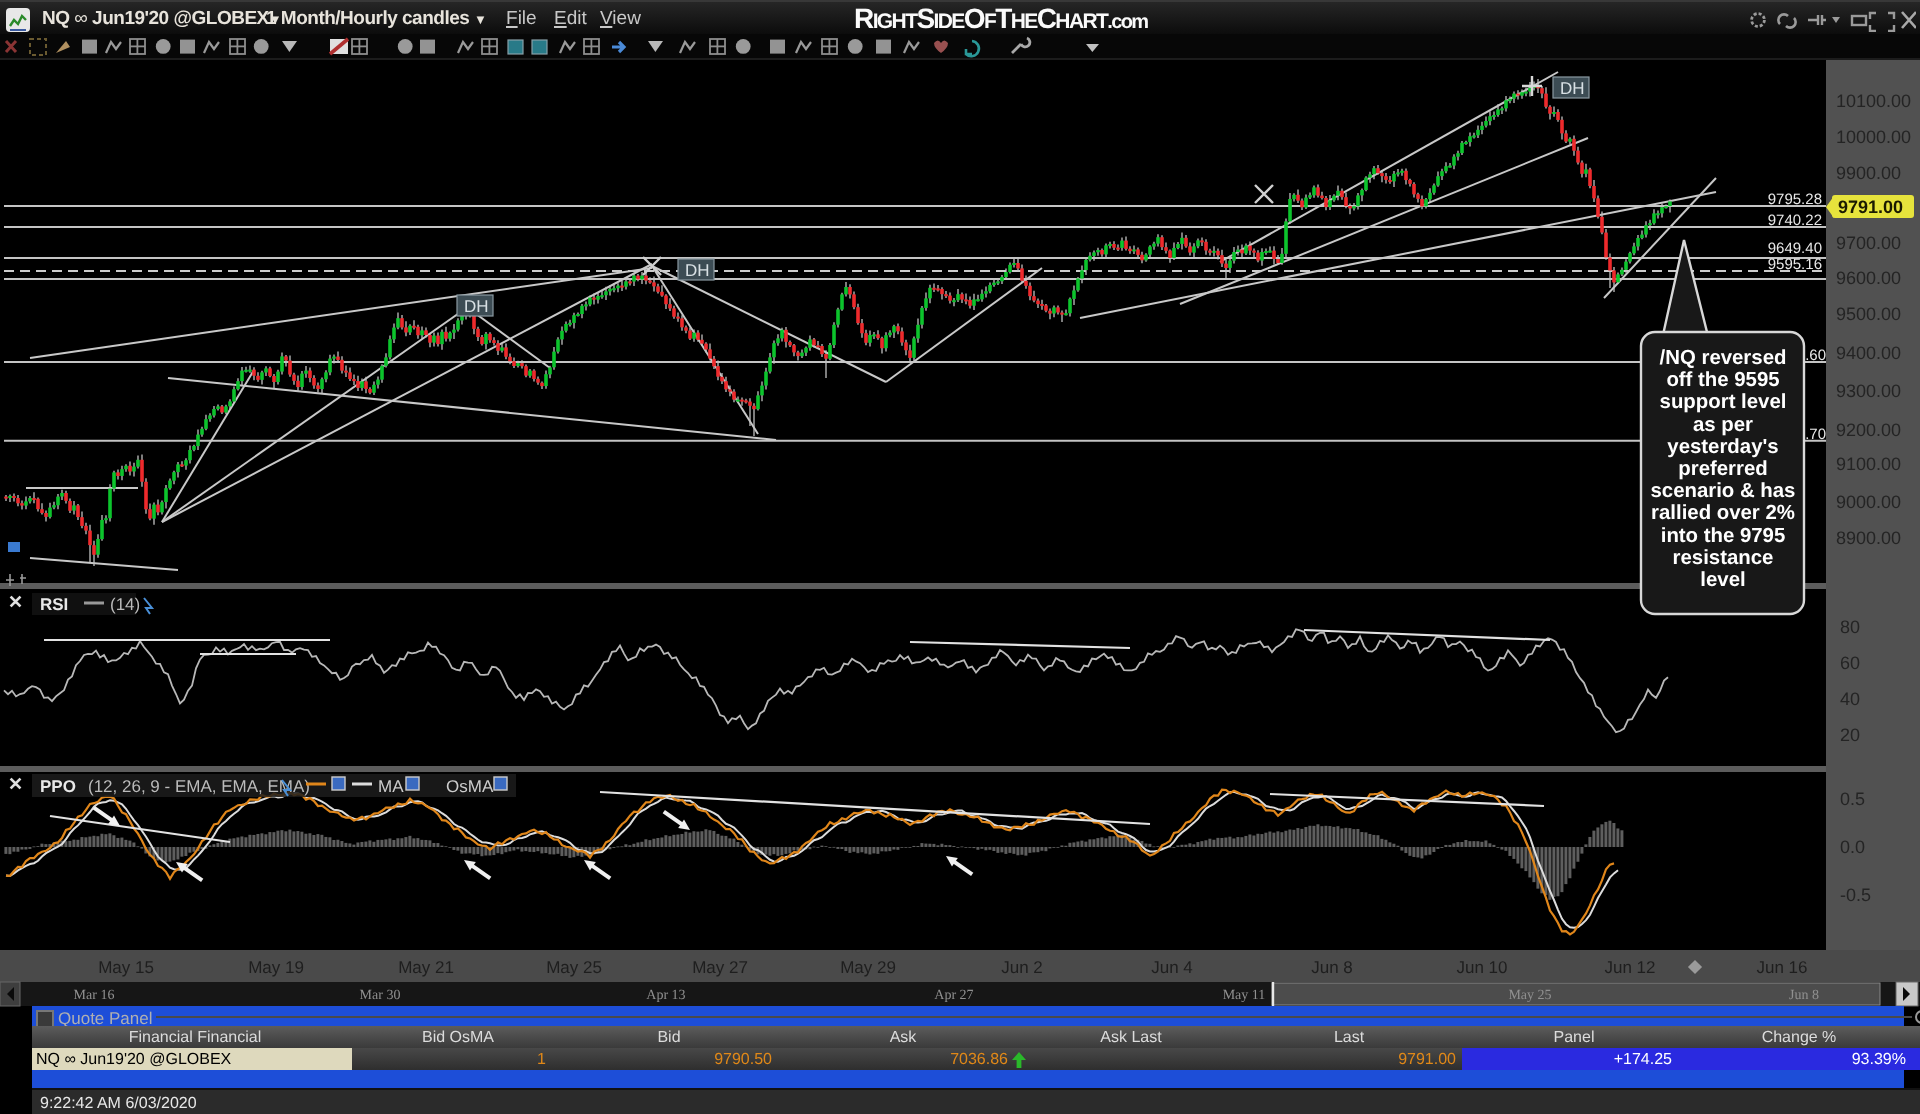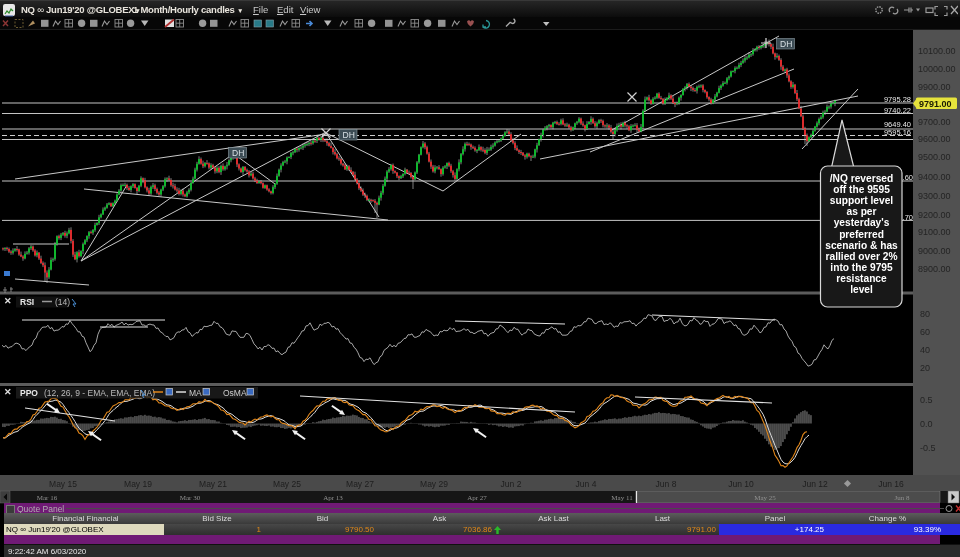--- a/index.html
+++ b/index.html
@@ -4,20 +4,21 @@
     <div id="titlebar">
       <div class="abs" style="left:3px;top:2.5px;width:12px;height:12px;background:#e8e8e8;border-radius:2px"><svg width="12" height="12">
           <polyline points="2,8 4,5 6,7 8,3 10,5" stroke="#2a8a2a" stroke-width="1.2" fill="none"></polyline>
           <line x1="2" y1="10" x2="10" y2="10" stroke="#3a5aa0" stroke-width="1"></line>
         </svg></div>
       <span class="abs t" style="left:21px;top:3px">NQ <span style="font-weight:normal">∞</span> Jun19'20 @GLOBEX<span style="font-size:6.5px">▼</span></span>
       <span class="abs t" style="left:133px;top:3px">1 Month/Hourly candles <span style="font-size:6.5px">▼</span></span>
       <span class="abs menu" style="left:253px;top:3px"><u>F</u>ile</span>
       <span class="abs menu" style="left:277px;top:3px"><u>E</u>dit</span>
       <span class="abs menu" style="left:300px;top:3px"><u>V</u>iew</span>
+      <span class="abs" style="left:427px;top:0px;color:#fafafa;font-weight:bold;font-size:14px;letter-spacing:-0.8px">R<span style="font-size:10.5px">IGHT</span>S<span style="font-size:10.5px">IDE</span>O<span style="font-size:10.5px">F</span>T<span style="font-size:10.5px">HE</span>C<span style="font-size:10.5px">HART</span><span style="font-size:10px">.com</span></span>
       <svg class="abs" style="left:870px;top:3px" width="88" height="12" viewBox="0 0 88 12">
         <circle cx="9" cy="6" r="3.2" fill="none" stroke="#9a9a9a" stroke-width="1.4" stroke-dasharray="1.5,1"></circle>
         <path d="M20 8 a2.8 2.8 0 1 1 4 -4 m-1 5 a2.8 2.8 0 1 0 4 -4" stroke="#9a9a9a" stroke-width="1.3" fill="none"></path>
         <path d="M34 6 h5 m0 -2.5 v5 m2 -5 v5 m0 -2.5 h2" stroke="#9a9a9a" stroke-width="1.2" fill="none"></path>
         <polygon points="46,4.5 50,4.5 48,7.5" fill="#9a9a9a"></polygon>
         <rect x="56" y="4" width="7" height="4.5" fill="none" stroke="#9a9a9a" stroke-width="1.2"></rect>
         <path d="M68 2.5 h-3 v3 m0 3 v3 h3 m6 0 h3 v-3 m0 -3 v-3 h-3" stroke="#9a9a9a" stroke-width="1.2" fill="none"></path>
         <path d="M81 2 l7 8 m0 -8 l-7 8" stroke="#a8a8a8" stroke-width="1.3"></path>
       </svg>
     </div>
@@ -1471,33 +1472,33 @@
       <rect x="948" y="491" width="11" height="12" fill="#c8c8c8" stroke="#666" stroke-width="0.5"></rect>
       <polygon points="951.5,493.5 955,497 951.5,500.5" fill="#0a0a0a"></polygon>
       <text x="47" y="499.5" text-anchor="middle" class="sb">Mar 16</text>
       <text x="190" y="499.5" text-anchor="middle" class="sb">Mar 30</text>
       <text x="333" y="499.5" text-anchor="middle" class="sb">Apr 13</text>
       <text x="477" y="499.5" text-anchor="middle" class="sb">Apr 27</text>
       <text x="622" y="499.5" text-anchor="middle" class="sb">May 11</text>
       <text x="765" y="499.5" text-anchor="middle" class="sb" fill="#2a2a2a">May 25</text>
       <text x="902" y="499.5" text-anchor="middle" class="sb" fill="#2a2a2a">Jun 8</text>
     </svg>
-    <div class="abs" style="left:4px;top:503px;width:936px;height:54px;background:#701a75">
+    <div class="abs" style="left:16px;top:503px;width:936px;height:54px;background:#1d4ed8">
       <div class="abs" style="left:2px;top:2px;width:7px;height:7px;background:#3a3a3a;border:1px solid #777"><svg width="7" height="7">
           <polygon points="1.5,2.5 5.5,2.5 3.5,5.5" fill="#ccc"></polygon>
         </svg></div>
       <span class="abs" style="left:13px;top:1px;font-size:8.5px;color:#b0b0b0">Quote Panel</span>
       <div class="abs" style="left:62px;top:5px;width:878px;height:1px;background:#4a4a4a"></div>
       <svg class="abs" style="left:941px;top:1px" width="18" height="9">
         <circle cx="4" cy="4.5" r="3" fill="none" stroke="#999" stroke-width="1"></circle>
         <path d="M11 1.5 l5 6 m0 -6 l-5 6" stroke="#c03030" stroke-width="1.4"></path>
       </svg>
       <div class="abs" style="left:0;top:10px;width:960px;height:11px;background:linear-gradient(#5c5c5c,#3a3a3a)">
         <div class="qh" style="left:0px;width:163px;line-height:11px">Financial Financial</div>
-        <div class="qh" style="left:163px;width:100px;line-height:11px">Bid Size</div>
+        <div class="qh" style="left:163px;width:100px;line-height:11px">Bid OsMA</div>
         <div class="qh" style="left:263px;width:111px;line-height:11px">Bid</div>
         <div class="qh" style="left:374px;width:123px;line-height:11px">Ask</div>
         <div class="qh" style="left:497px;width:105px;line-height:11px">Ask Last</div>
         <div class="qh" style="left:602px;width:113px;line-height:11px">Last</div>
         <div class="qh" style="left:715px;width:112px;line-height:11px">Panel</div>
         <div class="qh" style="left:827px;width:113px;line-height:11px">Change %</div>
       </div>
       <div class="abs" style="left:0;top:21px;width:960px;height:11px;background:linear-gradient(#484848,#2e2e2e)">
         <div class="abs" style="left:0;top:0;width:160px;height:11px;background:#ded9bd;color:#000;font-size:8px;line-height:11px;padding-left:2px;box-sizing:border-box">NQ ∞ Jun19'20 @GLOBEX</div>
         <div class="qv" style="left:163px;width:94px;line-height:11px">1</div>

